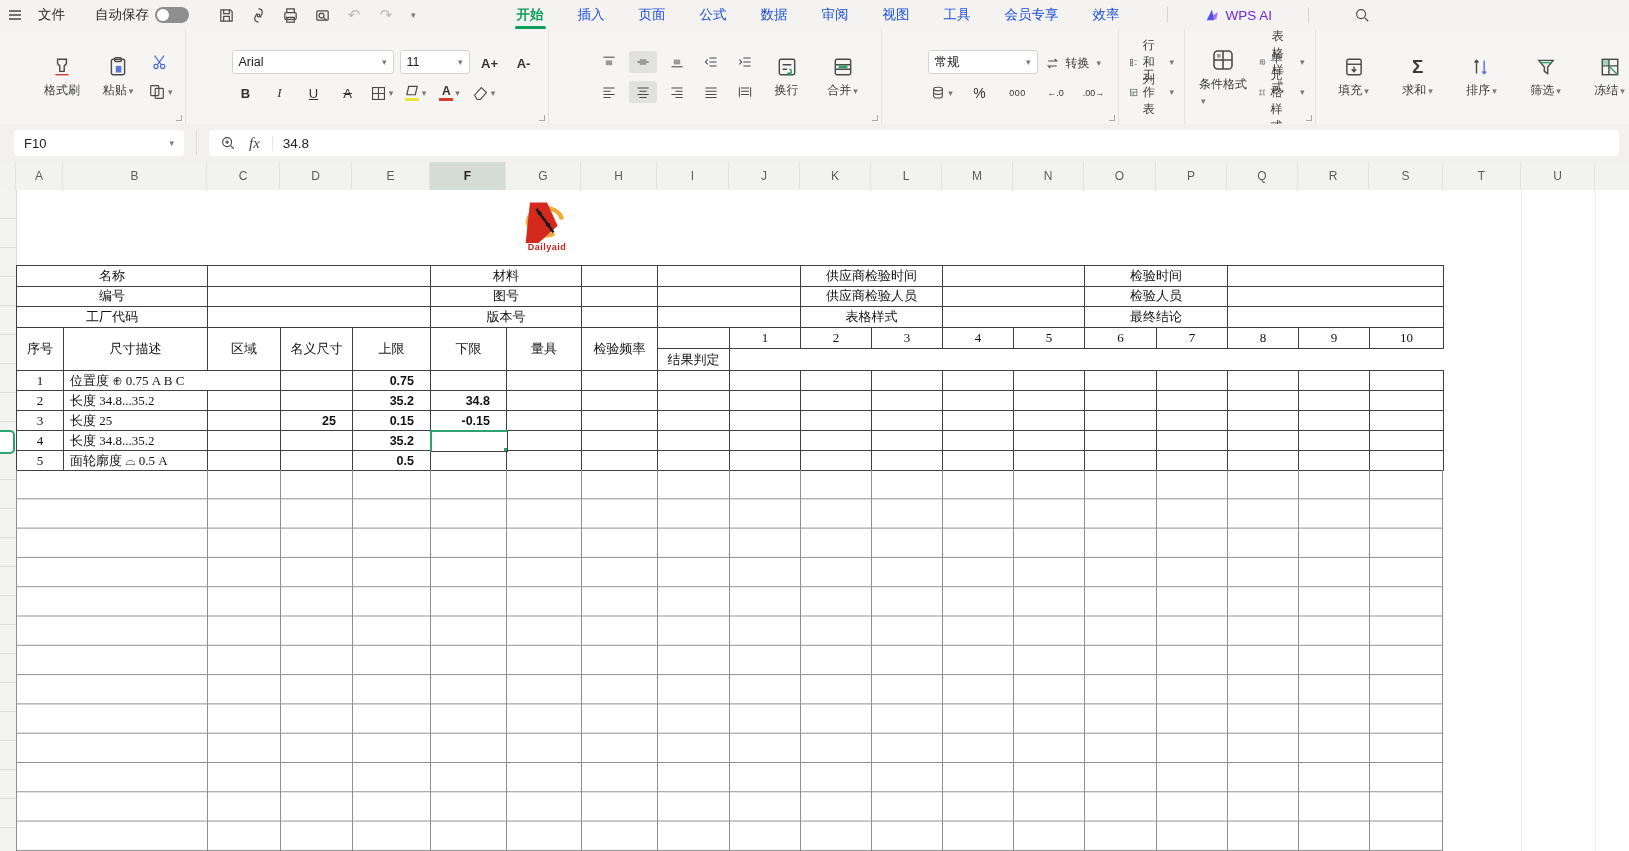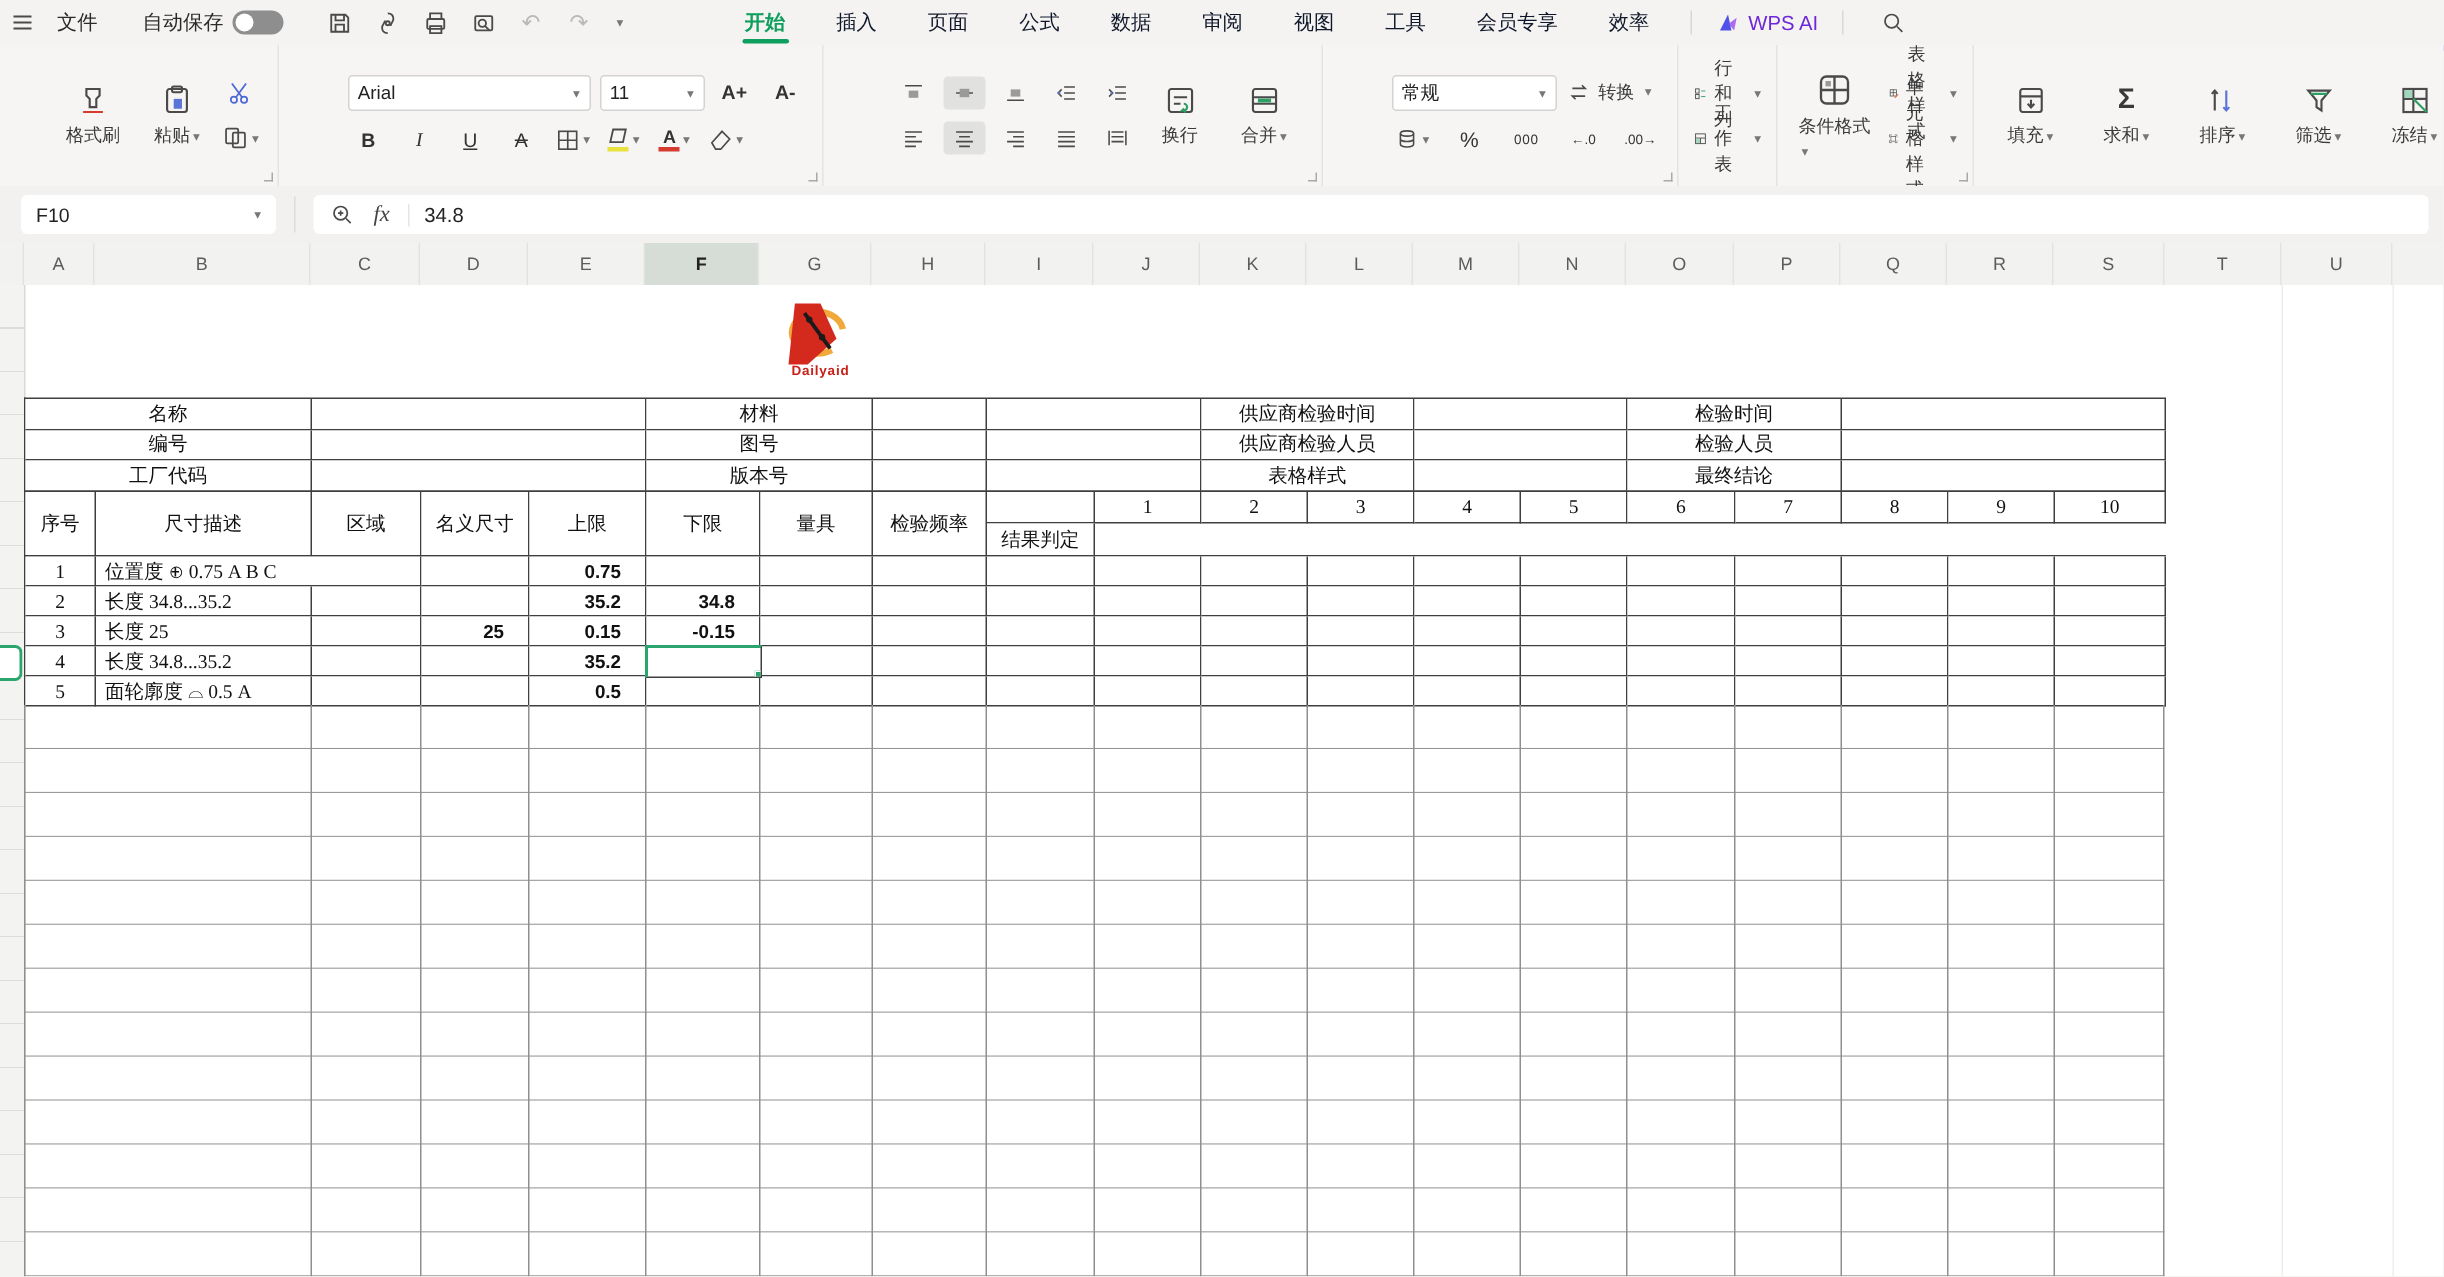--- a/index.html
+++ b/index.html
@@ -1,53 +1,53 @@
 <!DOCTYPE html>
 <html><head>
 <meta charset="utf-8">
 <style>
   html,body{margin:0;padding:0;background:#e9e9e7;}
   .app{position:relative;width:1629px;height:851px;background:#fff;overflow:hidden;
        font-family:"Liberation Sans",sans-serif;color:#333;}
   
   .menubar{position:absolute;left:0;top:0;width:1629px;height:30px;background:#f4f3f1;
-           display:flex;align-items:center;border-bottom:4px solid #1d4ed8;font-size:13.5px;}
+           display:flex;align-items:center;border-bottom:4px solid #1d4ed8;font-size:13.5px;gap:20px;}
   .mb-left{display:flex;align-items:center;gap:10px;padding-left:6px;}
   .file-btn{font-size:13.5px;color:#2b2b2b;padding:2px 4px;}
   .autosave{display:flex;align-items:center;gap:6px;margin-left:16px;color:#2b2b2b;}
   .toggle{width:34px;height:16px;border-radius:9px;background:#8e8e8e;position:relative;}
   .toggle .knob{position:absolute;left:2px;top:2px;width:12px;height:12px;border-radius:50%;background:#fff;}
   .qicons{display:flex;align-items:center;gap:14px;margin-left:18px;}
   .qicon{width:18px;height:18px;display:flex;align-items:center;justify-content:center;}
   .qicon svg{stroke:#4a4a4a;fill:none;stroke-width:1.3;}
   .qicon.dim{color:#b9b9b7;font-size:15px;}
   .caret{color:#777;font-size:9px;margin-left:2px;}
   .tabs{display:flex;align-items:center;margin-left:64px;}
-  .mtab{padding:0 17px;height:30px;display:flex;align-items:center;color:#0f172a;position:relative;cursor:default;}
+  .mtab{padding:0 17px;height:30px;display:flex;align-items:center;color:#1d4ed8;position:relative;cursor:default;}
   .mtab.active{color:#0e9e5d;font-weight:bold;}
   .mtab.active::after{content:"";position:absolute;left:15px;right:15px;bottom:1px;height:3px;border-radius:2px;background:#0e9e5d;}
   .vdiv{width:1px;height:16px;background:#d8d7d5;margin:0 10px;}
   .wpsai{display:flex;align-items:flex-end;gap:6px;font-weight:normal;color:#6d28d9;padding:0 6px;}
   .searchbtn{margin-left:14px;}
   
   .ribbon{position:absolute;left:0;top:30px;width:1629px;height:94px;background:#f6f5f4;
           border-bottom:1px solid #e2e1df;display:flex;align-items:stretch;}
   .rgroup{display:flex;align-items:center;padding:6px 10px;position:relative;}
   .rgroup + .rgroup{border-left:1px solid #e4e3e1;}
   .rgroup .corner{position:absolute;right:3px;bottom:3px;width:5px;height:5px;
                   border-right:1px solid #a9a9a7;border-bottom:1px solid #a9a9a7;}
   .bigbtn{display:flex;flex-direction:column;align-items:center;justify-content:center;gap:4px;
           min-width:48px;padding:2px 4px;font-size:12px;color:#3a3a3a;border-radius:4px;}
   .bigbtn svg{stroke:#4a4a4a;fill:none;stroke-width:1.3;}
   .stack2{display:flex;flex-direction:column;gap:8px;justify-content:center;}
   .sbtn{min-width:24px;height:22px;display:flex;align-items:center;justify-content:center;border-radius:3px;
         font-size:13px;color:#333;padding:0 2px;}
   .sbtn svg{stroke:#4a4a4a;fill:none;stroke-width:1.3;}
   .sbtn.on{background:#e1e1df;}
-  .rowline{display:flex;align-items:flex-start;gap:6px;padding-left:36px;}
+  .rowline{display:flex;align-items:flex-end;gap:6px;padding-left:36px;}
   .selectbox{background:#fff;border:1px solid #d4d3d1;border-radius:3px;height:22px;display:flex;
              align-items:center;justify-content:space-between;padding:0 6px;font-size:12.5px;color:#222;}
   .glyphbtn{font-size:13px;font-weight:bold;}
   .colorbar{display:block;width:14px;height:3px;margin-top:1px;}
   .lblbtn{display:flex;align-items:center;gap:5px;font-size:12px;color:#3a3a3a;height:22px;}
   .lblbtn svg{stroke:#4a4a4a;fill:none;stroke-width:1.3;}
   
   .fbar{position:absolute;left:0;top:124px;width:1629px;height:38px;background:#f2f1ef;
         border-bottom:1px solid #dcdbd9;display:flex;align-items:center;}
   .namebox{width:150px;height:26px;background:#fff;border-radius:4px;margin-left:14px;display:flex;

